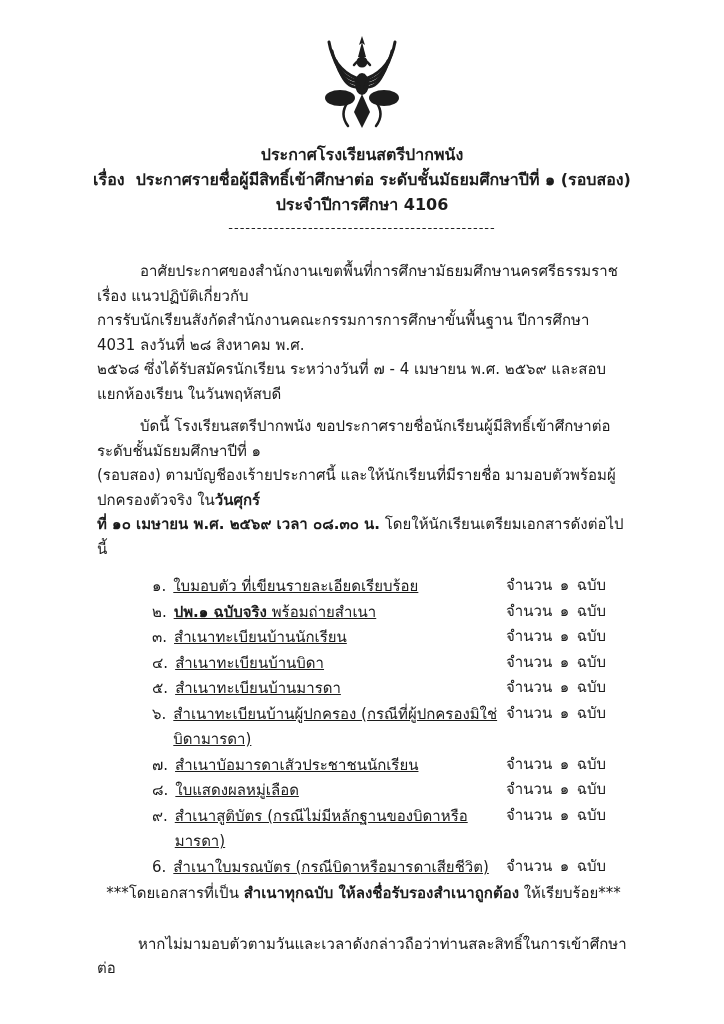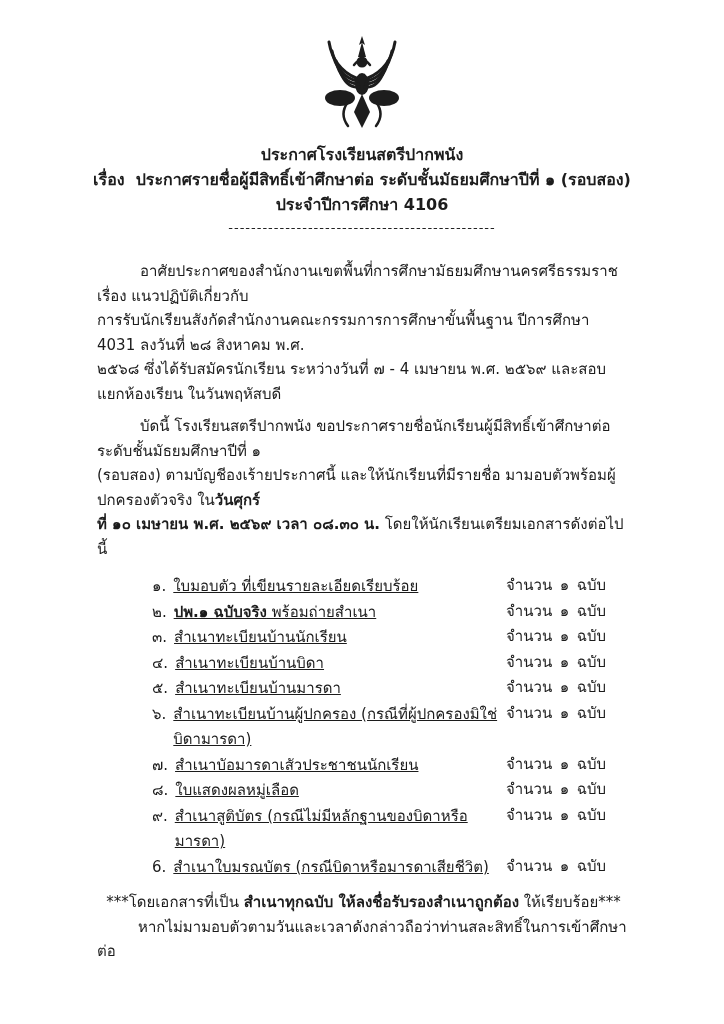--- a/index.html
+++ b/index.html
@@ -28,23 +28,23 @@
   .p1 { margin-top: 20px; }
   .p2 { margin-top: 8px; }
   .bold { font-weight: bold; }
 
   .checklist { margin-top: 13px; }
   .row { display: flex; line-height: 25.5px; margin-left: 55px; }
   .row .no { margin-right: 7px; }
   .row .txt { flex: 1 1 auto; text-decoration: underline; }
   .row .count { flex: 0 0 100px; margin-right: 24px; display: flex; justify-content: space-between; font-family: Liberation Mono, monospace; }
 
-  .note { text-align: center; line-height: 25px; margin-top: 10px; }
-
-  .warning { line-height: 24px; }
+  .note { text-align: center; line-height: 25px; margin-top: 1px; }
+
+  .warning { margin-top: 26px; line-height: 24px; }
   .warning .indent, .issued .indent { display: inline-block; width: 41px; }
   .issued { margin-top: 17px; line-height: 24px; }
 </style>
 </head>
 <body>
 
 <div class="page">
 
   <div class="emblem-wrap">
     <svg width="120" height="98" viewBox="0 0 120 98" aria-hidden="true">

